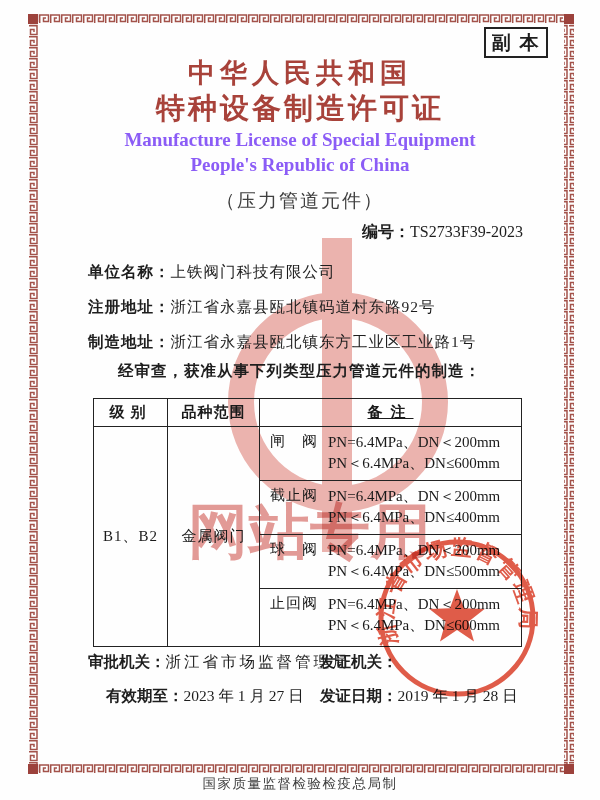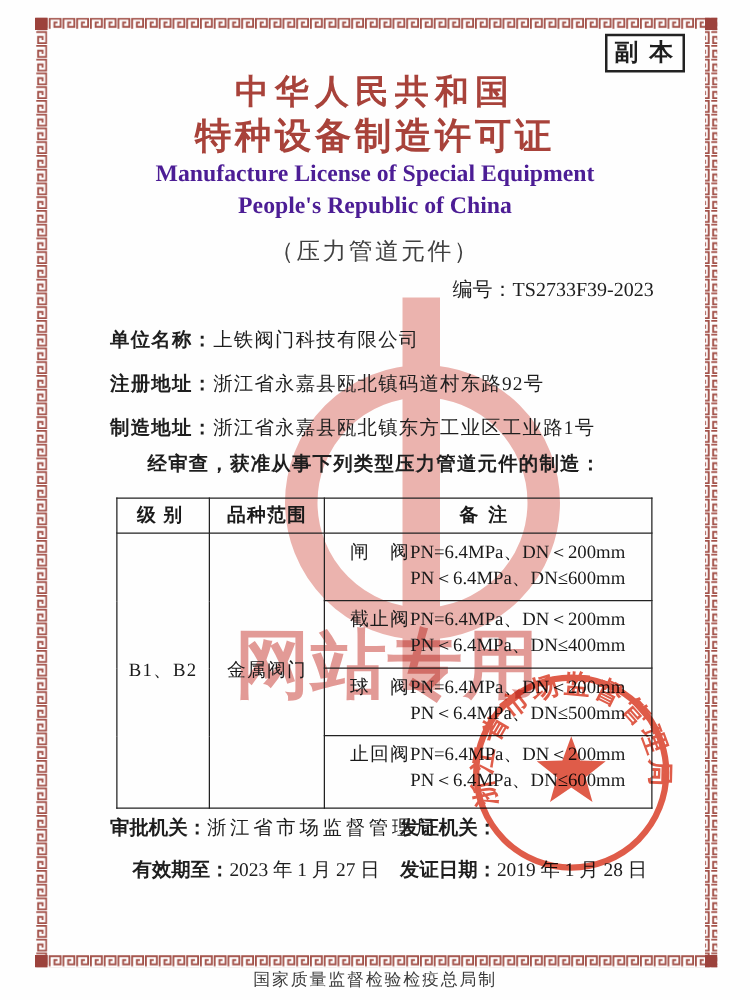--- a/index.html
+++ b/index.html
@@ -5,43 +5,43 @@
   html,body{margin:0;padding:0;background:#fff;}
   .page{position:relative;width:600px;height:800px;background:#fefefe;overflow:hidden;
         font-family:"Liberation Serif","DejaVu Serif",serif;color:#1e1e1e;}
   .abs{position:absolute;}
   .center{left:0;width:600px;text-align:center;}
   
   .badge{left:484px;top:27px;width:60px;height:27px;border:2px solid #222;
          font-size:19px;font-weight:bold;text-align:center;line-height:27px;letter-spacing:2px;}
   .title-cn1{top:55px;font-size:27px;font-weight:bold;color:#a8423a;letter-spacing:5px;}
   .title-cn2{top:89px;font-size:29px;font-weight:bold;color:#a8423a;letter-spacing:3px;}
-  .title-en{font-size:19px;font-weight:bold;color:#4c1d95;}
+  .title-en{font-size:19px;font-weight:bold;color:#8b5cf6;}
   .title-en1{top:129px;}
   .title-en2{top:154px;}
   .subtitle{top:188px;font-size:19px;color:#404040;letter-spacing:2px;}
   .license-line{top:222px;right:77px;font-size:16px;}
-  .license-label{font-weight:normal;}
+  .license-label{font-weight:bold;}
   
   .info-row{left:88px;font-size:15.5px;white-space:nowrap;}
   .info-label{font-weight:bold;letter-spacing:1px;}
   .info-value{letter-spacing:1px;}
   .row-1{top:262px;} .row-2{top:297px;} .row-3{top:332px;}
   .statement{left:118px;top:361px;font-size:15.5px;font-weight:bold;letter-spacing:1px;}
   
   .spec-table{left:93px;top:398px;width:429px;border-collapse:collapse;
               font-size:15px;color:#1a1a1a;}
   .spec-table th{border:1.5px solid #222;font-weight:bold;height:25px;font-size:15px;}
   .th-level{width:71px;letter-spacing:6px;}
   .th-cat{width:89px;letter-spacing:1px;}
-  .th-note{letter-spacing:8px;}
+  .th-note{letter-spacing:8px;text-decoration:underline;}
   .spec-table td{border:1.5px solid #222;}
   .cell-center{text-align:center;vertical-align:middle;letter-spacing:1px;}
   .remark-cell{border-top:1px solid #555 !important;padding:5px 4px 6px 10px;}
-  .remark{display:flex;align-items:flex-start;text-align:right;}
+  .remark{display:flex;align-items:flex-start;}
   .valve-name{width:58px;flex:0 0 58px;letter-spacing:1px;}
   .specs div{white-space:nowrap;line-height:21px;}
   
   .foot{font-size:15.5px;white-space:nowrap;}
   .f-label{font-weight:bold;}
   .f1l{left:88px;top:652px;} .f1r{left:320px;top:652px;}
   .f2l{left:106px;top:686px;} .f2r{left:320px;top:686px;}
   .sp3{letter-spacing:3px;}
   .bottom-caption{top:775px;font-size:13.5px;color:#3c3c3c;letter-spacing:1.5px;}
   

